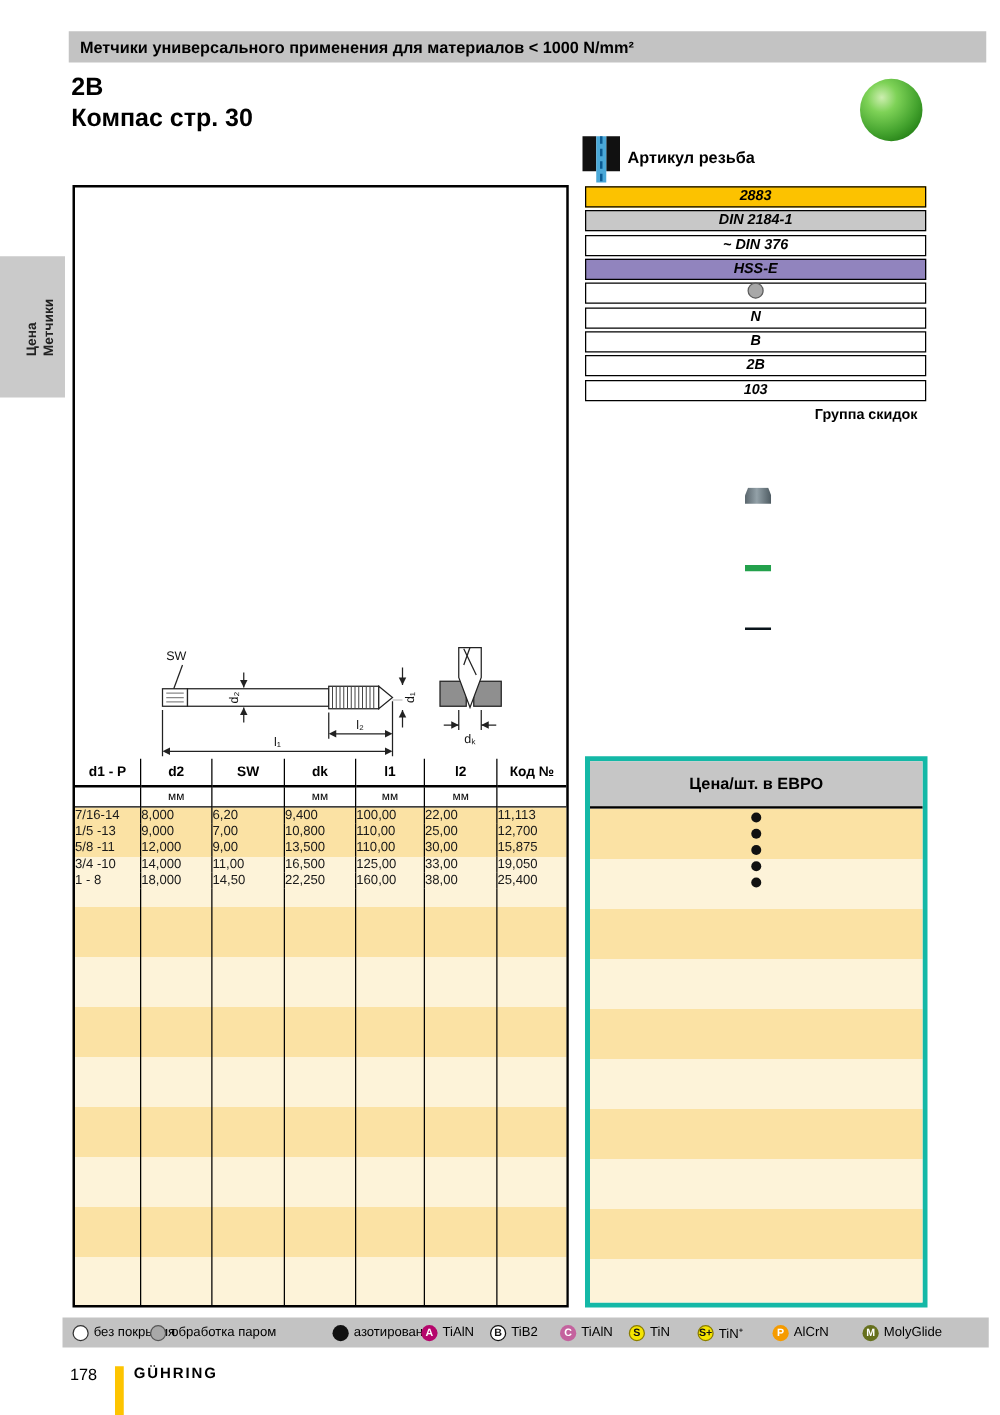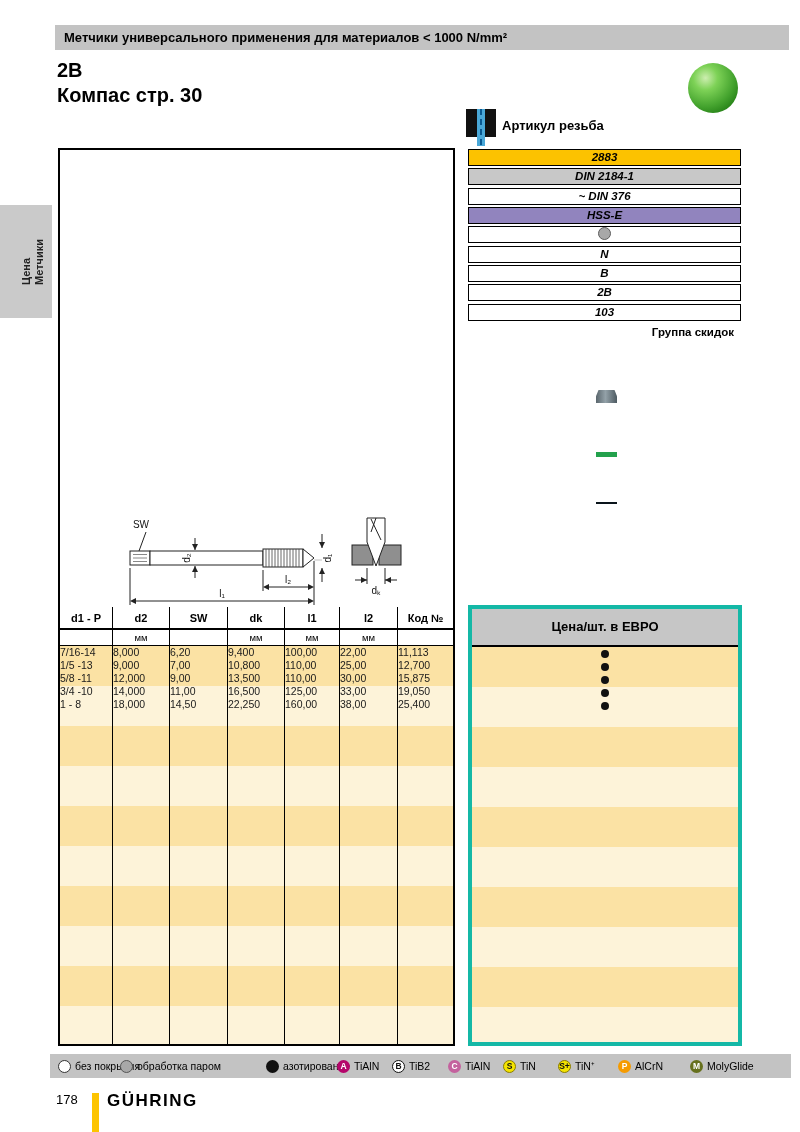--- a/index.html
+++ b/index.html
@@ -93,21 +93,21 @@
   .c-magenta{background:#b5056b;color:#fff;}
   .c-whiteb{background:#fff;border:1.5px solid #111;color:#111;}
   .c-pink{background:#c4629e;color:#fff;}
   .c-yellow{background:#f5e400;border:1px solid #8a7c00;color:#111;}
   .c-orange{background:#f59b00;color:#fff;}
   .c-olive{background:#66701d;color:#fff;}
 
   
   .page-num{position:absolute;left:56px;top:1092px;font-size:13px;}
   .logo-bar{position:absolute;left:92px;top:1093px;width:7px;height:39px;background:#fdc400;}
-  .logo{position:absolute;left:107px;top:1091px;font-size:17px;font-weight:bold;letter-spacing:1.5px;}
+  .logo{position:absolute;left:107px;top:1091px;font-size:12px;font-weight:bold;letter-spacing:1.5px;}
 </style>
 </head>
 <body>
 
 <div class="page">
 
   <div class="header-bar">Метчики универсального применения для материалов &lt; 1000 N/mm²</div>
 
   <div class="title-block">
     <div>2B</div>

